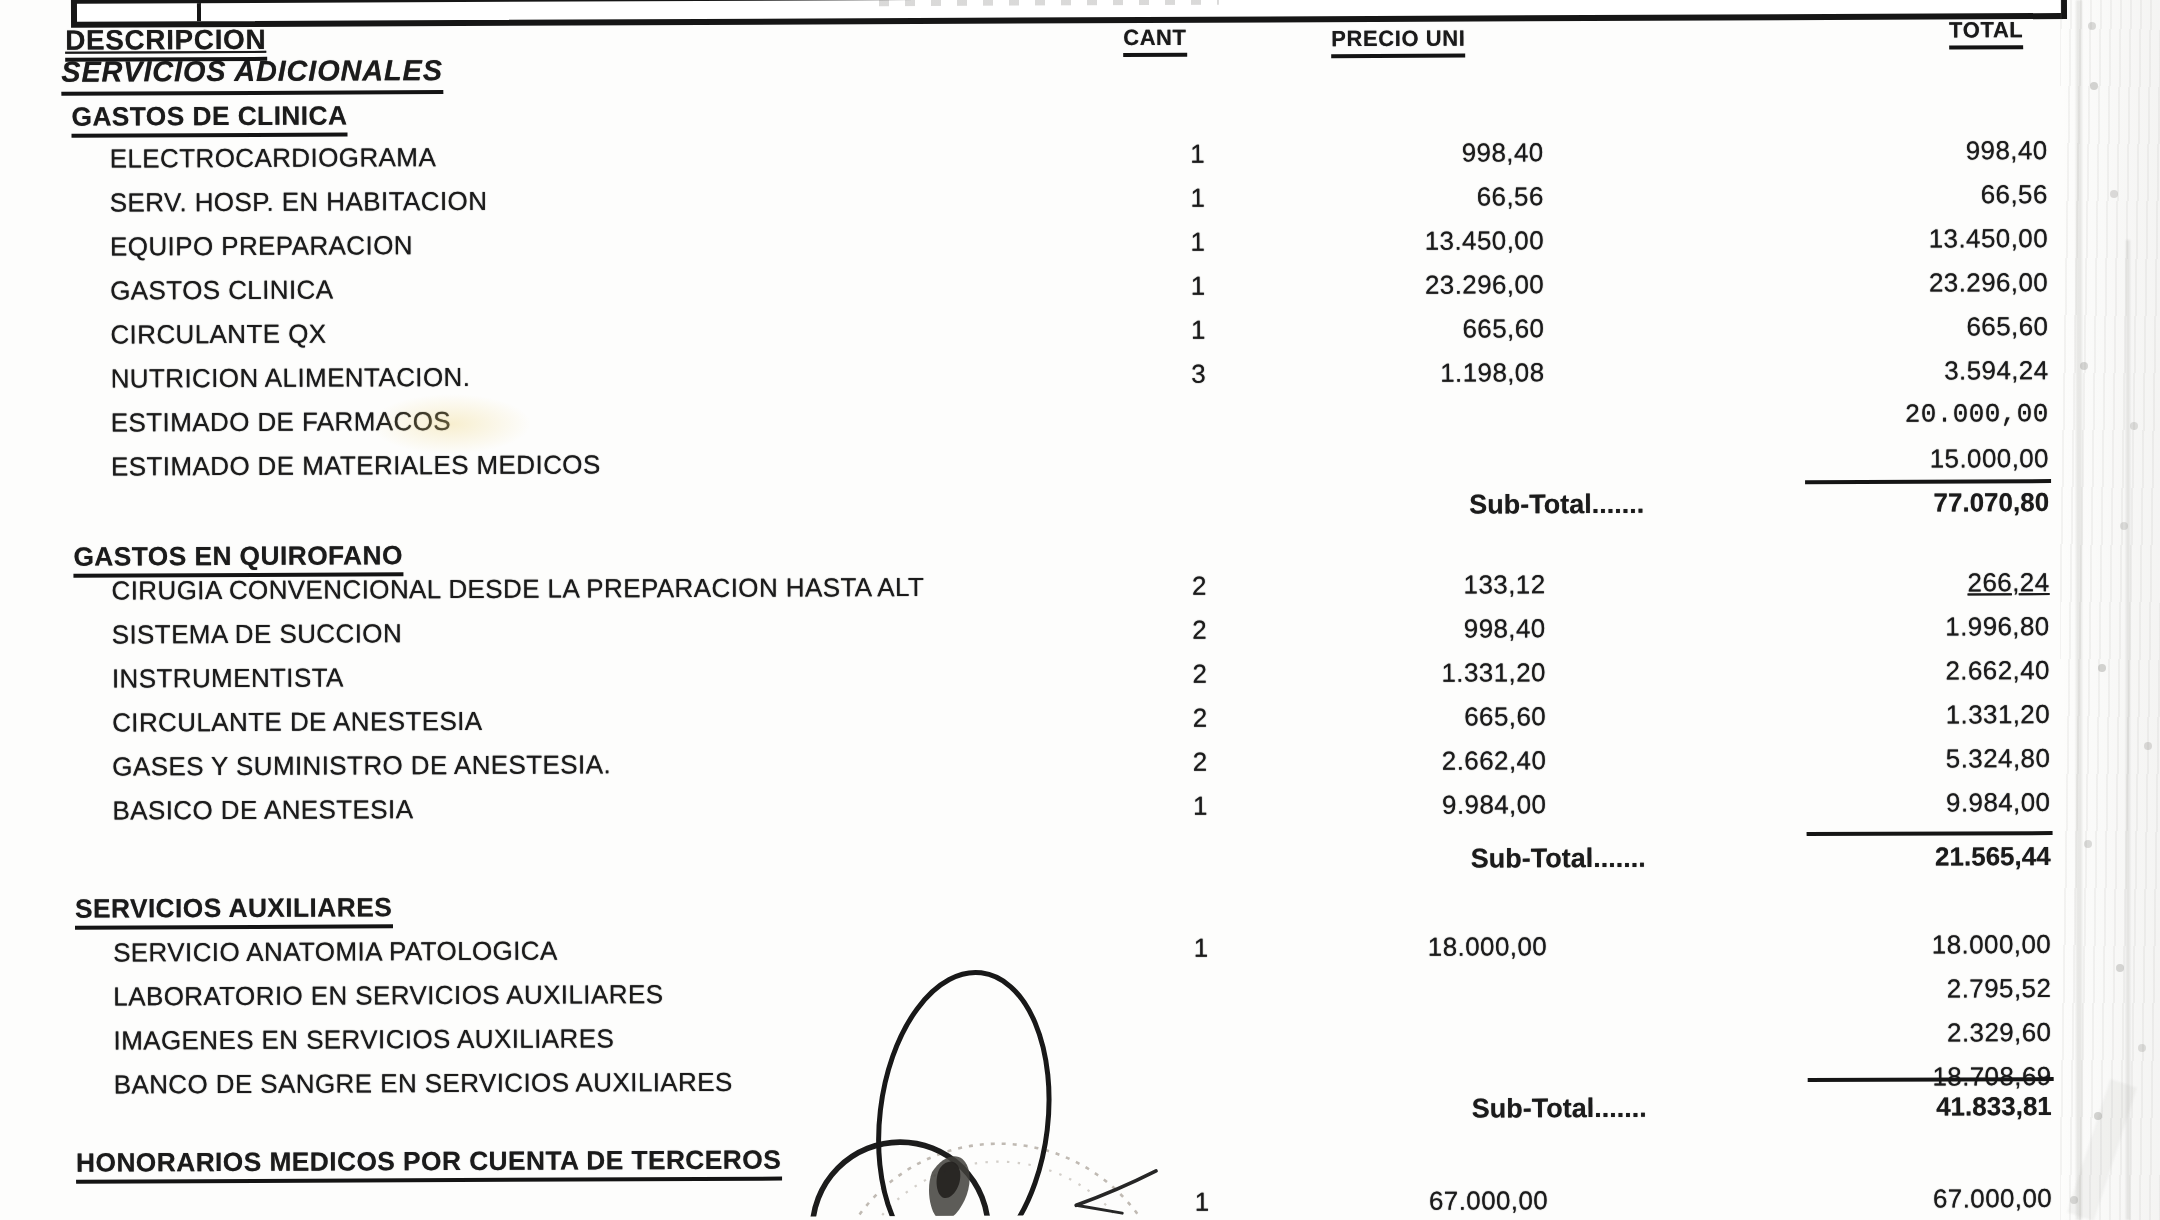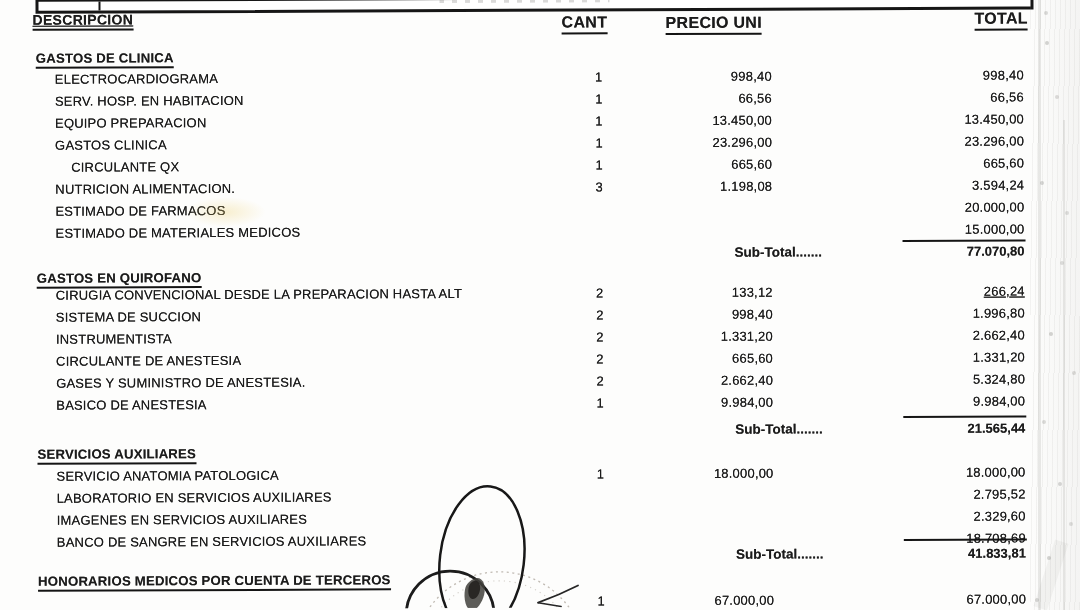--- a/index.html
+++ b/index.html
@@ -25,21 +25,21 @@
   }
   .top-box-divider{
     position:absolute;left:60px;top:0;width:2px;height:100%;background:#161616;
   }
   .top-ghost-text{
     position:absolute;left:440px;top:1px;width:170px;height:4px;
     background:repeating-linear-gradient(90deg, rgba(90,88,85,.45) 0 5px, transparent 5px 13px);
     opacity:.5;
   }
   .colh{
-    position:absolute;font-weight:700;font-size:16px;letter-spacing:.3px;
+    position:absolute;font-weight:700;font-size:11px;letter-spacing:.3px;
     border-bottom:2.4px solid #141414;padding-bottom:1px;white-space:nowrap;
     text-shadow:0 0 .4px rgba(0,0,0,.6);
   }
   .group-title{
     position:absolute;left:31px;top:29px;
     font-weight:700;font-style:italic;font-size:14.5px;letter-spacing:.4px;
     border-bottom:2.6px solid #141414;padding-bottom:1px;white-space:nowrap;
     text-shadow:0 0 .4px rgba(0,0,0,.6);
   }
   .sec-header{
@@ -103,49 +103,50 @@
   <div class="top-box">
     <div class="top-box-divider"></div>
   </div>
   <div class="top-ghost-text"></div>
 
   <div class="colh" style="left:33px;top:12px;font-size:14px;text-decoration:underline;">DESCRIPCION</div>
   <div class="colh" style="left:562px;top:16px;">CANT</div>
   <div class="colh" style="left:666px;top:17px;">PRECIO UNI</div>
   <div class="colh" style="left:975px;top:14px;">TOTAL</div>
 
+  <div class="group-title">SERVICIOS ADICIONALES</div>
 
   <div id="table-body">
       <div class="sec-header" style="top: 51px;">GASTOS DE CLINICA</div>
       <div class="cell desc" style="top: 72px;">ELECTROCARDIOGRAMA</div>
       <div class="cell cant" style="top: 72px;">1</div>
       <div class="cell price" style="top: 72px;">998,40</div>
       <div class="cell total" style="top: 72px;">998,40</div>
       <div class="cell desc" style="top: 94px;">SERV. HOSP. EN HABITACION</div>
       <div class="cell cant" style="top: 94px;">1</div>
       <div class="cell price" style="top: 94px;">66,56</div>
       <div class="cell total" style="top: 94px;">66,56</div>
       <div class="cell desc" style="top: 116px;">EQUIPO PREPARACION</div>
       <div class="cell cant" style="top: 116px;">1</div>
       <div class="cell price" style="top: 116px;">13.450,00</div>
       <div class="cell total" style="top: 116px;">13.450,00</div>
       <div class="cell desc" style="top: 138px;">GASTOS CLINICA</div>
       <div class="cell cant" style="top: 138px;">1</div>
       <div class="cell price" style="top: 138px;">23.296,00</div>
       <div class="cell total" style="top: 138px;">23.296,00</div>
-      <div class="cell desc" style="top: 160px; margin-left: 16px;">CIRCULANTE QX</div>
+      <div class="cell desc" style="top: 160px;">CIRCULANTE QX</div>
       <div class="cell cant" style="top: 160px;">1</div>
       <div class="cell price" style="top: 160px;">665,60</div>
       <div class="cell total" style="top: 160px;">665,60</div>
       <div class="cell desc" style="top: 182px;">NUTRICION ALIMENTACION.</div>
       <div class="cell cant" style="top: 182px;">3</div>
       <div class="cell price" style="top: 182px;">1.198,08</div>
       <div class="cell total" style="top: 182px;">3.594,24</div>
       <div class="cell desc" style="top: 204px;">ESTIMADO DE FARMACOS</div>
-      <div class="cell total" style="top: 204px;">20.000,00</div>
+      <div class="cell total" style="top: 204px; font-family: Liberation Mono, monospace;">20.000,00</div>
       <div class="cell desc" style="top: 226px;">ESTIMADO DE MATERIALES MEDICOS</div>
       <div class="cell total" style="top: 226px;">15.000,00</div>
       <div class="sub-line" style="top: 244px;"></div>
       <div class="sub-label" style="top: 248px;">Sub-Total.......</div>
       <div class="sub-value" style="top: 248px;">77.070,80</div>
       <div class="sec-header" style="top: 271px;">GASTOS EN QUIROFANO</div>
       <div class="cell desc" style="top: 288px;">CIRUGIA CONVENCIONAL DESDE LA PREPARACION HASTA ALT</div>
       <div class="cell cant" style="top: 288px;">2</div>
       <div class="cell price" style="top: 288px;">133,12</div>
       <div class="cell total" style="top: 288px; text-decoration: underline;">266,24</div>

